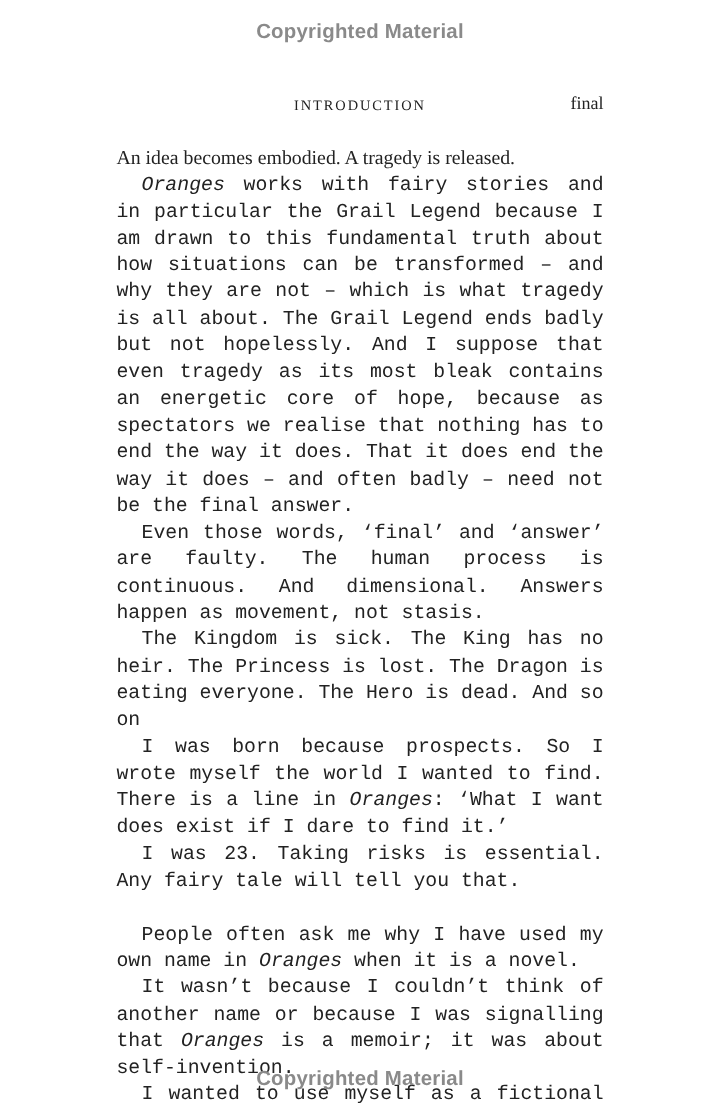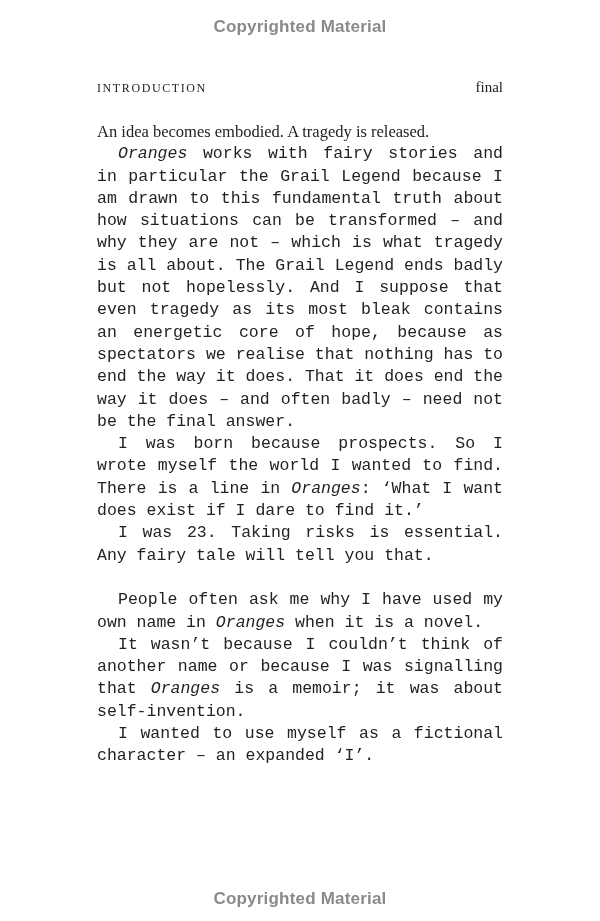--- a/index.html
+++ b/index.html
@@ -33,20 +33,21 @@
     position: absolute;
     top: 81px;
     left: 97px;
     width: 406px;
     height: 18px;
   }
   .running-header .title {
     position: absolute;
     left: 0;
     right: 0;
+    text-align: center;
     font-size: 12px;
     letter-spacing: 1.6px;
     color: var(--ink, #222222);
     font-variant: normal;
   }
   .running-header .folio {
     position: absolute;
     right: 0;
     top: -2px;
     font-size: 15px;
@@ -80,20 +81,22 @@
   <div class="watermark top">Copyrighted Material</div>
 
   <div class="running-header">
     <span class="title">INTRODUCTION</span>
     <span class="folio">final</span>
   </div>
 
   <div class="body-text">
       <p><span>An idea becomes embodied. A tragedy is released.</span></p>
       <p class="indent"><em>Oranges</em><span> works with fairy stories and in particular the Grail Legend because I am drawn to this fundamental truth about how situations can be transformed – and why they are not – which is what tragedy is all about. The Grail Legend ends badly but not hopelessly. And I suppose that even tragedy as its most bleak contains an energetic core of hope, because as spectators we realise that nothing has to end the way it does. That it does end the way it does – and often badly – need not be the final answer.</span></p>
+      <p class="indent"><span>Even those words, ‘final’ and ‘answer’ are faulty. The human process is continuous. And dimensional. Answers happen as movement, not stasis.</span></p>
+      <p class="indent"><span>The Kingdom is sick. The King has no heir. The Princess is lost. The Dragon is eating everyone. The Hero is dead. And so on</span></p>
       <p class="indent"><span>I was born because prospects. So I wrote myself the world I wanted to find. There is a line in </span><em>Oranges</em><span>: ‘What I want does exist if I dare to find it.’</span></p>
       <p class="indent"><span>I was 23. Taking risks is essential. Any fairy tale will tell you that.</span></p>
       <p class="indent space-before"><span>People often ask me why I have used my own name in </span><em>Oranges</em><span> when it is a novel.</span></p>
       <p class="indent"><span>It wasn’t because I couldn’t think of another name or because I was signalling that </span><em>Oranges</em><span> is a memoir; it was about self-invention.</span></p>
       <p class="indent"><span>I wanted to use myself as a fictional character – an expanded ‘I’.</span></p>
     </div>
 
   <div class="watermark bottom">Copyrighted Material</div>
 
 </div>

